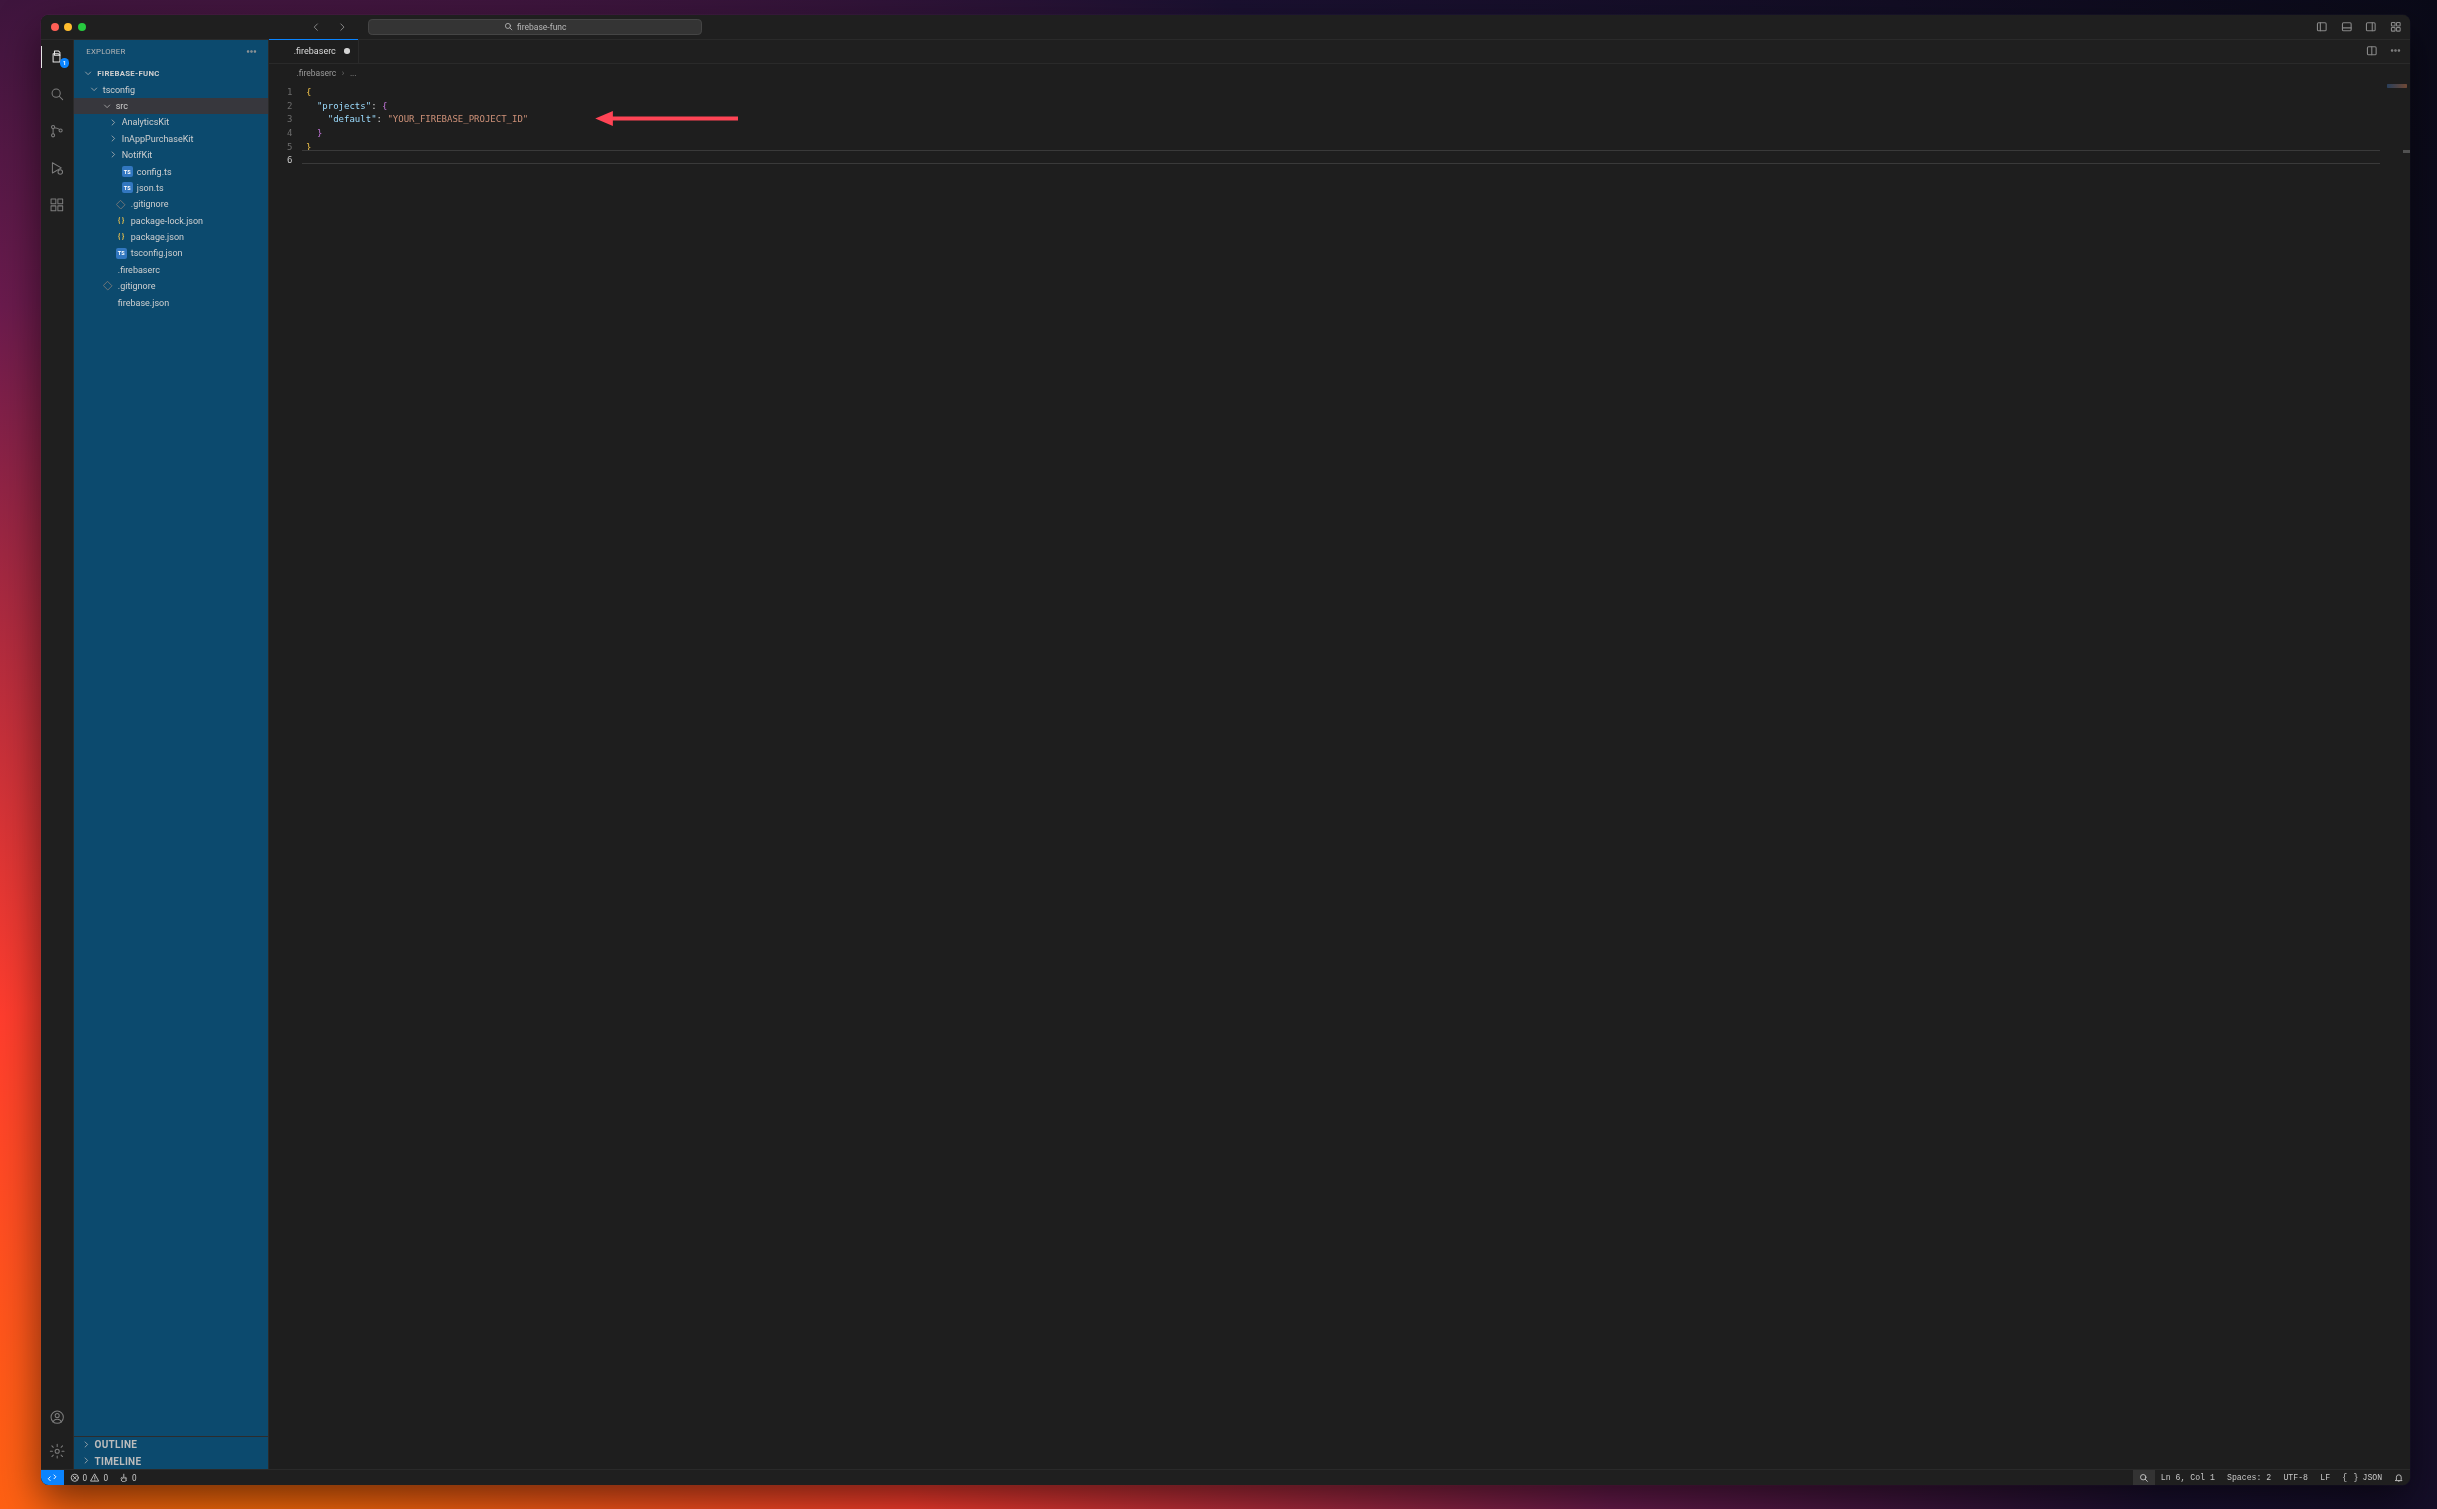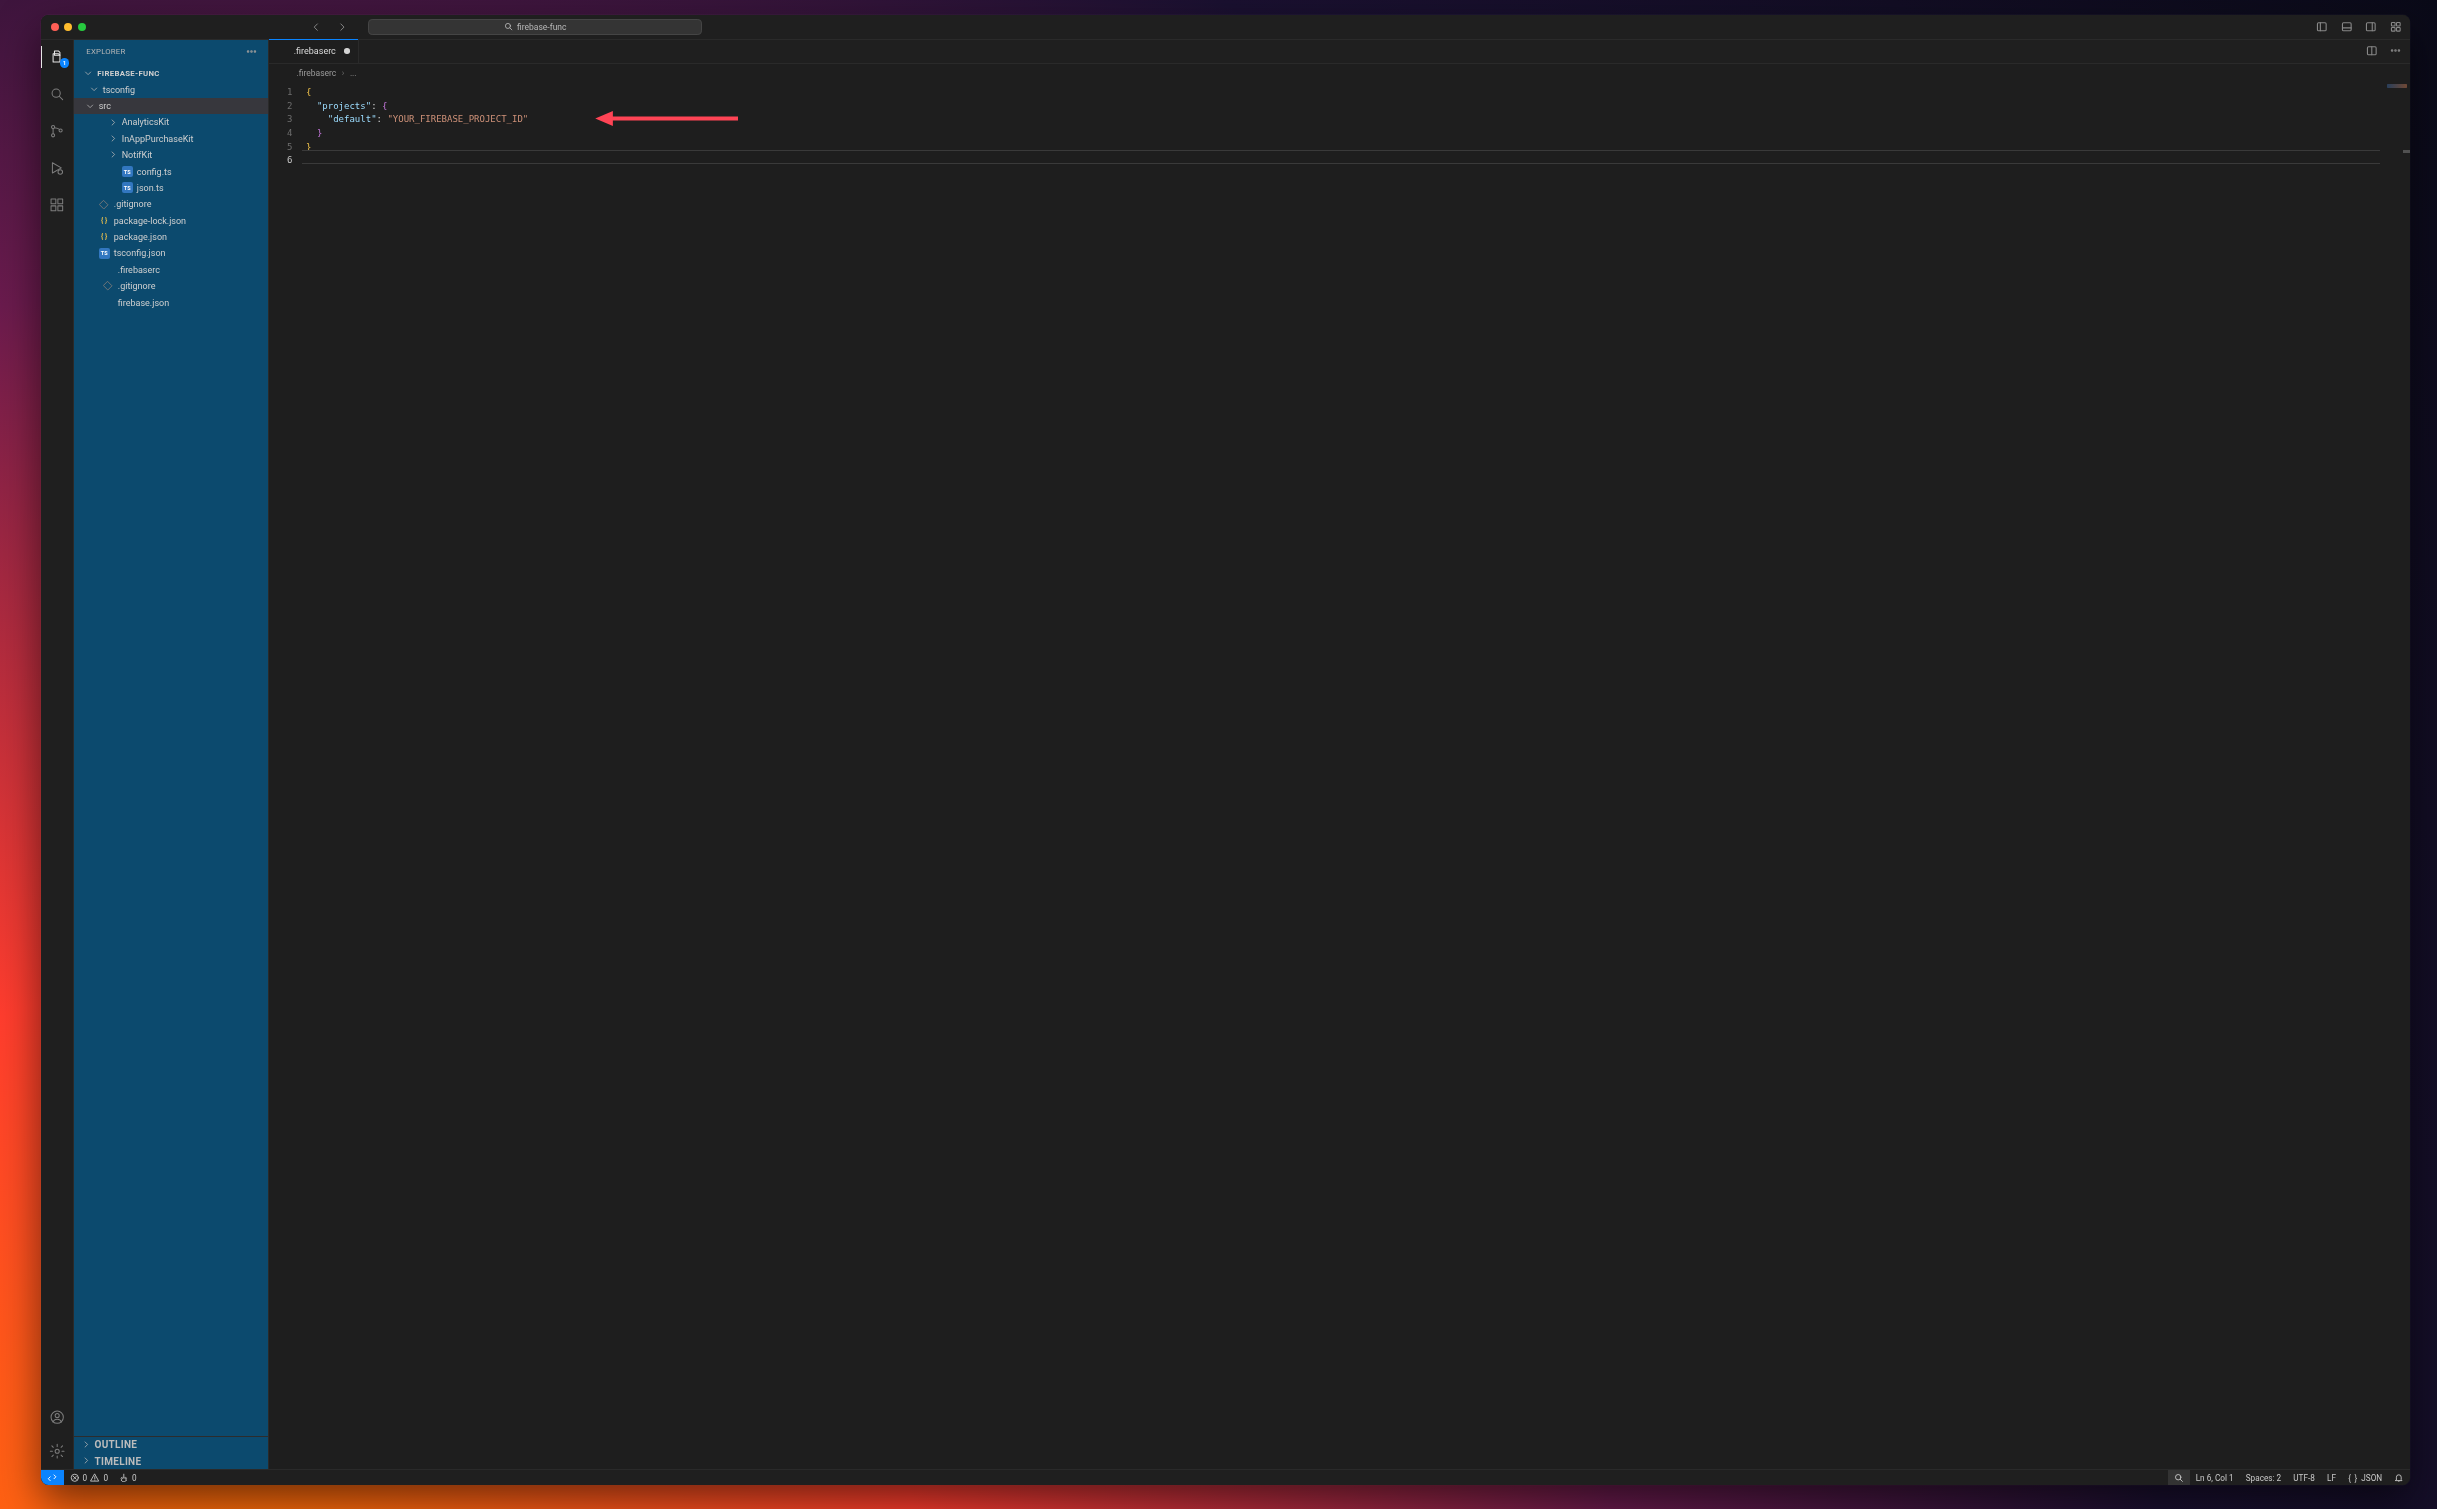--- a/index.html
+++ b/index.html
@@ -78,21 +78,21 @@
   .row.bold{ font-weight:700; letter-spacing:0.3px; font-size:7.8px; color:#cfcfcf;}
   .twisty{ width:9.6px; height:9.6px; display:inline-flex; align-items:center; justify-content:center; color:#b8b8b8;}
   .twisty svg{stroke:currentColor;}
   .ficon{ width:11px; height:11px; display:inline-flex; align-items:center; justify-content:center; font-size:6.8px; font-weight:700; border-radius:2px;}
   .ficon.fire{ color:#fca326;}
   .ficon.ts{ background:#3277c0; color:#fff; font-size:5.5px;}
   .ficon.json{ color:#f3c54b;}
   .ficon.tsconf{ background:#3277c0; color:#fff; font-size:5.5px;}
   .ficon.git{ color:#7a7a7a;}
   .fname{ color:#d0d0d0;}
-  .indent-1{ padding-left:15px;} .indent-2{ padding-left:11px;} .indent-3{ padding-left:34px;}
+  .indent-1{ padding-left:15px;} .indent-2{ padding-left:28px;} .indent-3{ padding-left:34px;}
 
   .sidebar-sections{ border-top:0.7px solid #2c2c2c;}
   .sec-row{ height:16.4px; display:flex; align-items:center; gap:4.1px; padding-left:6.8px; font-size:10px; font-weight:700; letter-spacing:0.3px; color:#bcbcbc;}
   .sec-row .twisty{transform:rotate(-90deg);}
 
   
   .editor{ flex:1 1 auto; display:flex; flex-direction:column; min-width:0; background:#1e1e1e;}
   .tabs{ height:24.6px; display:flex; align-items:flex-end; background:#1f1f1f; border-bottom:0.7px solid #2a2a2a; position:relative;}
   .tab{ height:24.6px; display:flex; align-items:center; gap:5.5px; padding:0 8.2px; background:#1e1e1e; border-right:0.7px solid #2a2a2a; color:#dcdcdc; font-size:9px; position:relative;}
   .tab.active{ background:#1e1e1e;}
@@ -126,21 +126,21 @@
 
   
   .statusbar{
     height:15.7px; background:#1f1f1f; border-top:0.7px solid #2a2a2a; display:flex; align-items:center;
     font-size:8.2px; color:#c9c9c9;
   }
   .status-left{ display:flex; align-items:center; height:100%;}
   .remote{ background:#0a84ff; color:#fff; width:23px; height:100%; display:flex; align-items:center; justify-content:center;}
   .status-item{ padding:0 5.5px; display:flex; align-items:center; gap:3.4px; height:100%;}
   .status-right{ margin-left:auto; display:flex; align-items:center; height:100%;}
-  .status-right .status-item{ padding:0 6.1px;}
+  .status-right .status-item{ padding:0 6.1px;font-family:Liberation Mono, monospace;}
   .status-item.box{ background:#333; }
 
   
   svg{fill:none; stroke-width:1.5; stroke-linecap:round; stroke-linejoin:round;}
 </style>
 </head>
 <body>
 
 <div class="window">
 

